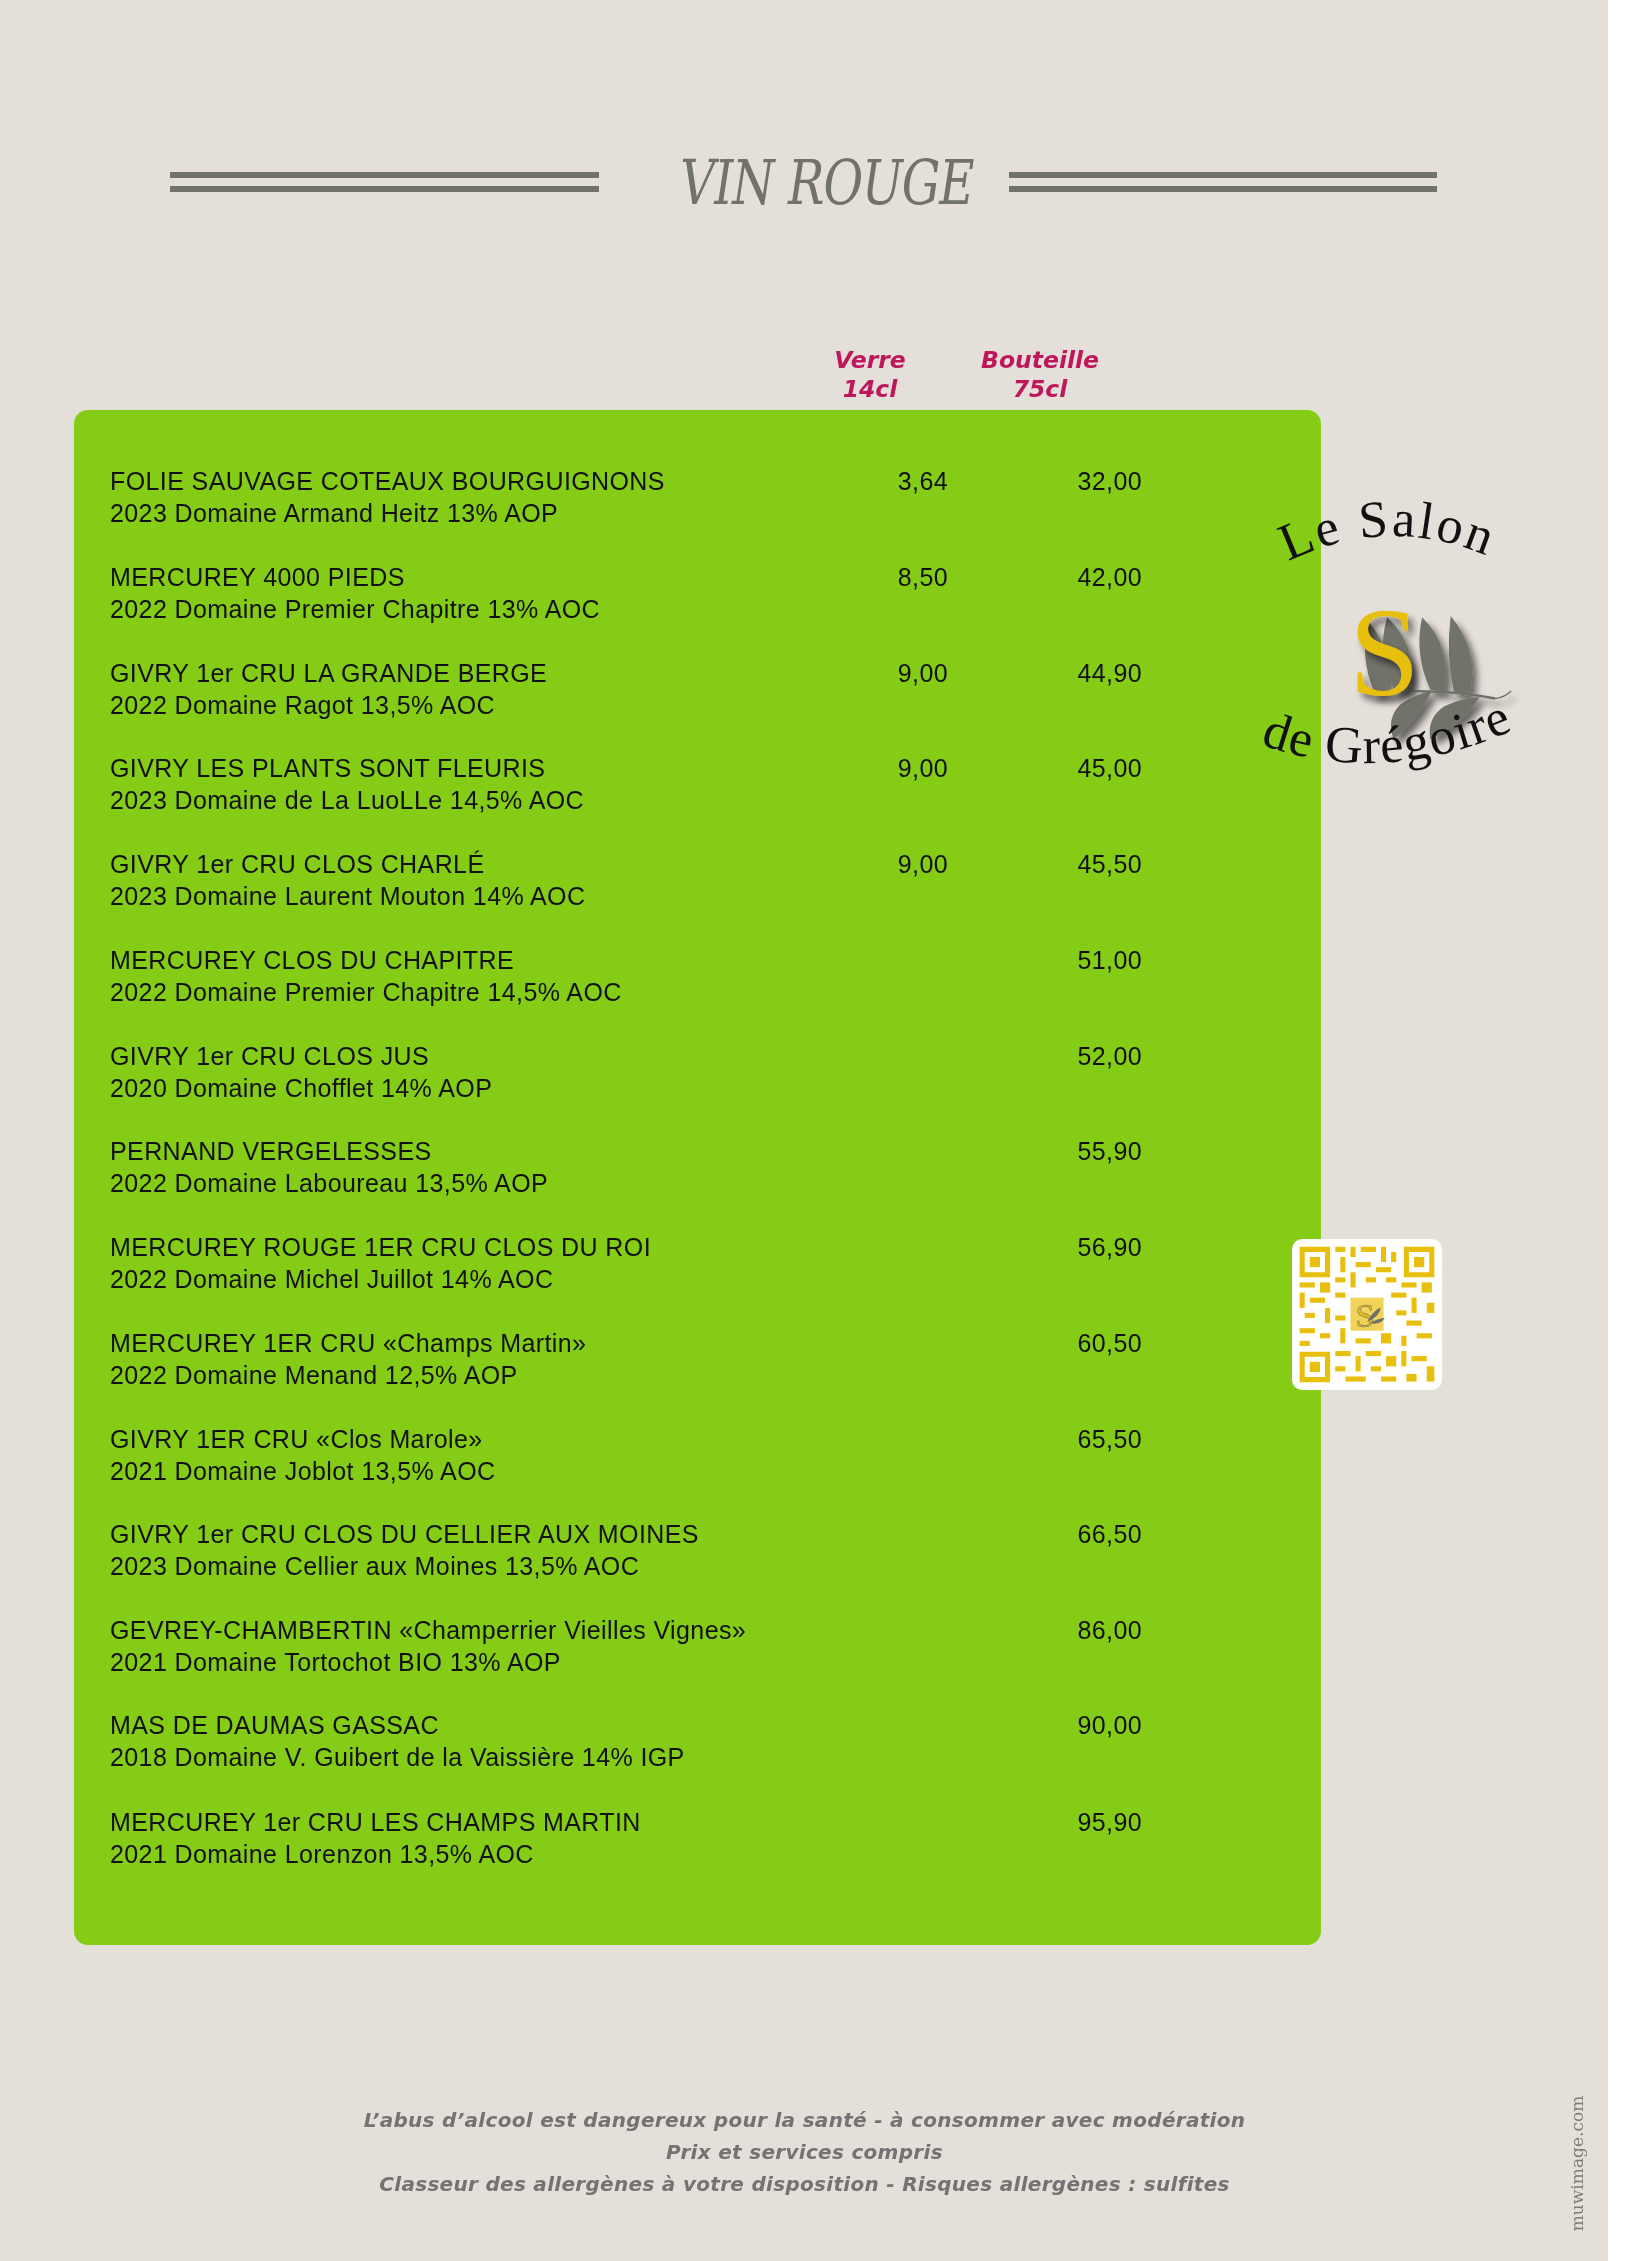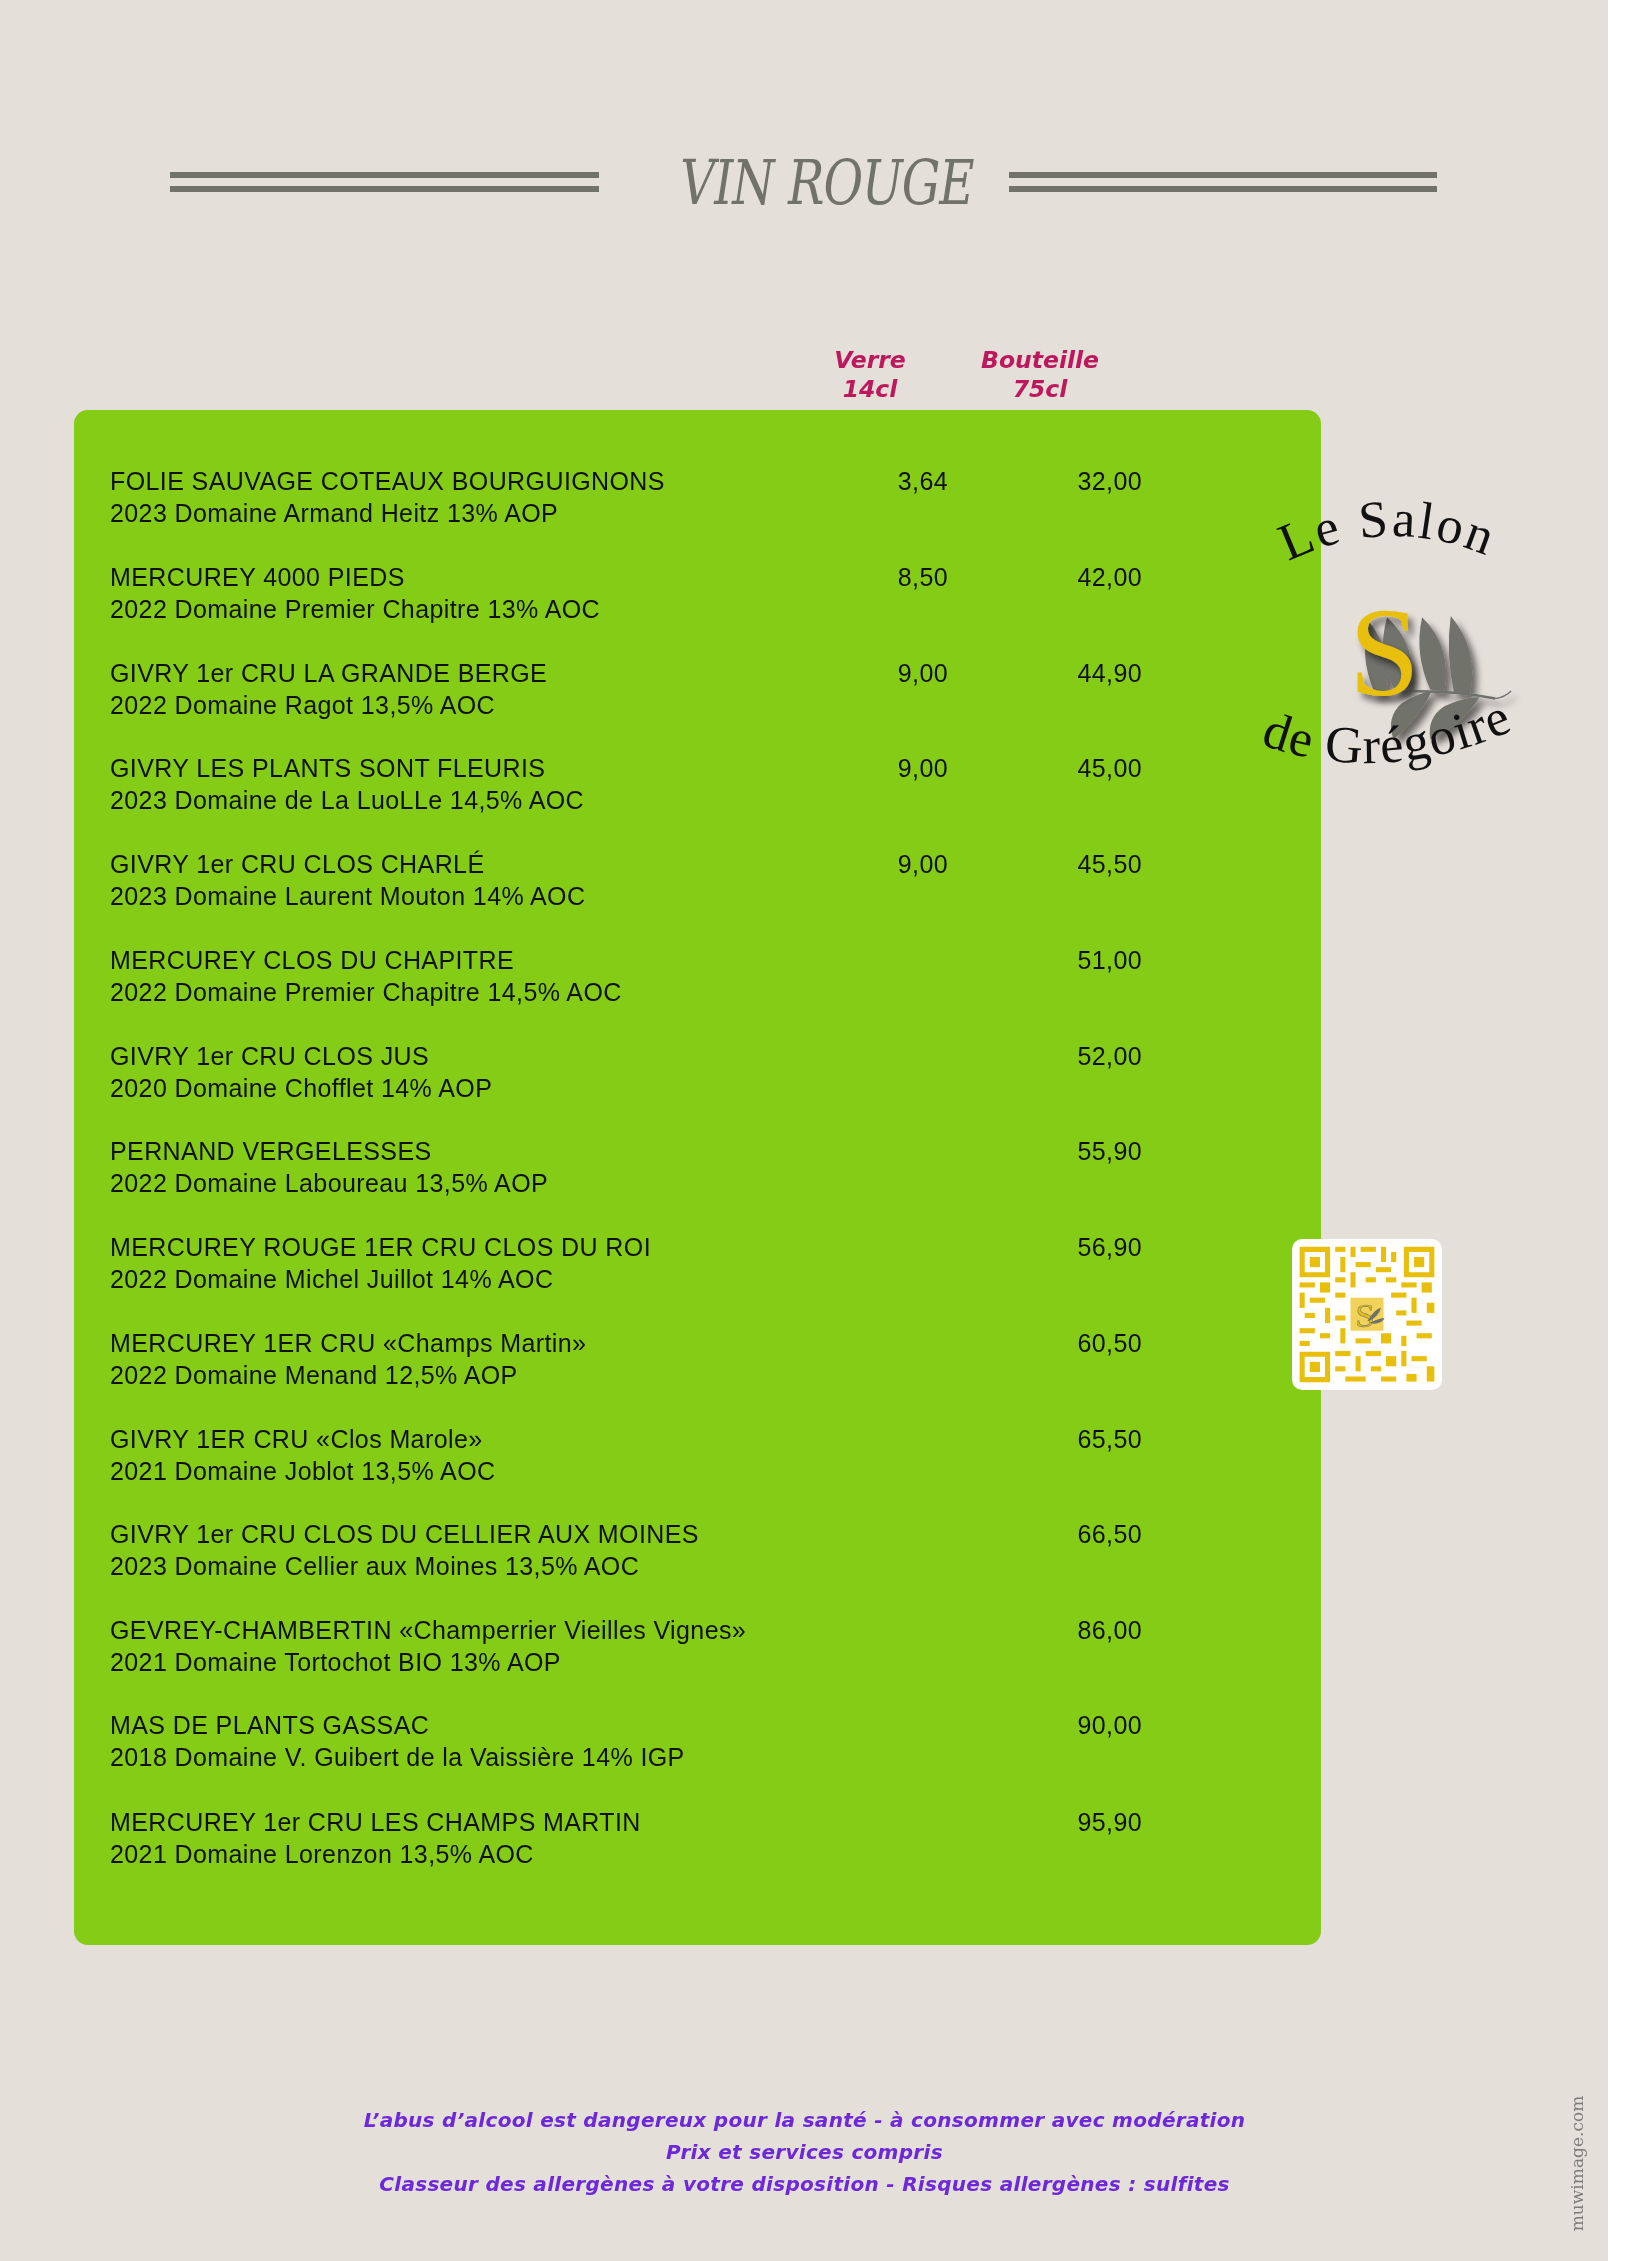--- a/index.html
+++ b/index.html
@@ -46,21 +46,21 @@
   .row .glass { left: 711px; }
   .row .bottle { left: 905px; }
 
   .logo { position: absolute; left: 1228px; top: 490px; width: 331px; height: 318px; }
   .qr {
     position: absolute; left: 1292px; top: 1239px; width: 150px; height: 151px;
     background: #ffffff; border-radius: 10.2px;
   }
   .footer {
     position: absolute; left: 359px; top: 2104px; width: 891px; text-align: center;
-    color: #6d28d9; font-family: "DejaVu Sans", sans-serif; font-style: italic;
+    color: #737373; font-family: "DejaVu Sans", sans-serif; font-style: italic;
     font-weight: bold; font-size: 20px; line-height: 32px; letter-spacing: 0.3px;
   }
   .footer div { white-space: nowrap; }
   .credit {
     position: absolute; left: 1501px; top: 2154px; width: 153px; height: 19px;
     transform: rotate(-90deg); transform-origin: center;
     color: #7c7d76; font-family: "DejaVu Serif", serif; font-size: 17px; line-height: 19px;
     text-align: center; white-space: nowrap;
   }
 </style>
@@ -157,21 +157,21 @@
     <div class="price glass"></div>
     <div class="price bottle">66,50</div>
   </div>
   <div class="row" style="top:1211px;">
     <div class="name">GEVREY-CHAMBERTIN «Champerrier Vieilles Vignes»</div>
     <div class="detail">2021 Domaine Tortochot BIO 13% AOP</div>
     <div class="price glass"></div>
     <div class="price bottle">86,00</div>
   </div>
   <div class="row" style="top:1306px;">
-    <div class="name">MAS DE PLANTS GASSAC</div>
+    <div class="name">MAS DE DAUMAS GASSAC</div>
     <div class="detail">2018 Domaine V. Guibert de la Vaissière 14% IGP</div>
     <div class="price glass"></div>
     <div class="price bottle">90,00</div>
   </div>
   <div class="row" style="top:1403px;">
     <div class="name">MERCUREY 1er CRU LES CHAMPS MARTIN</div>
     <div class="detail">2021 Domaine Lorenzon 13,5% AOC</div>
     <div class="price glass"></div>
     <div class="price bottle">95,90</div>
   </div>

